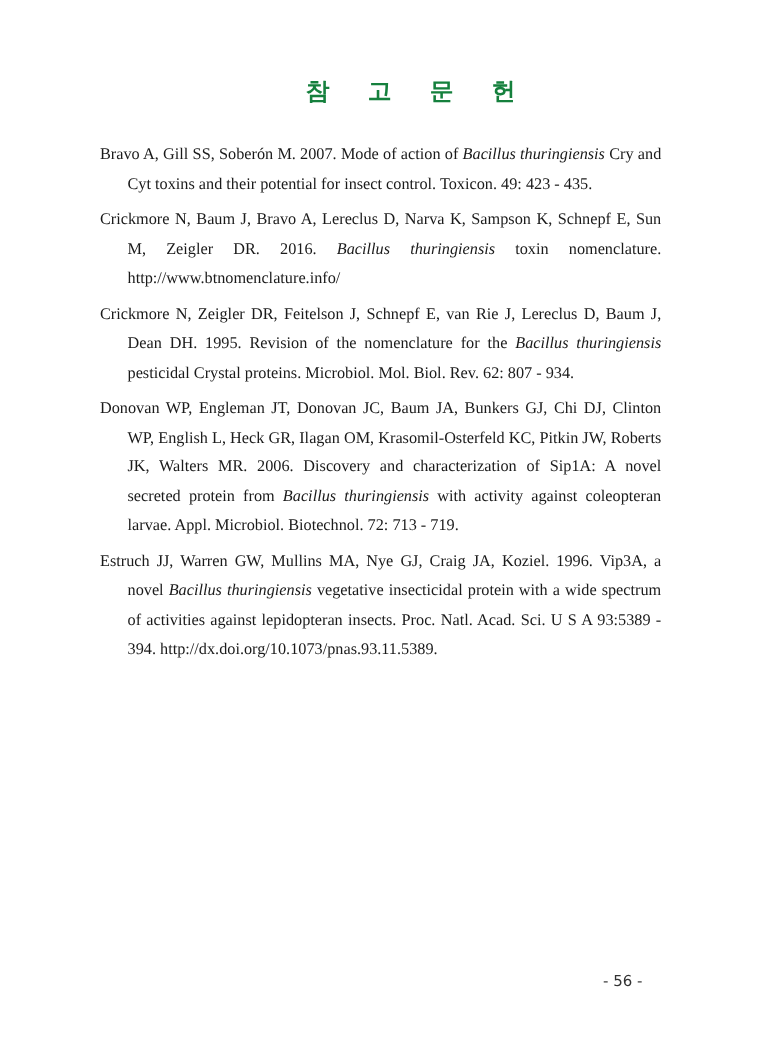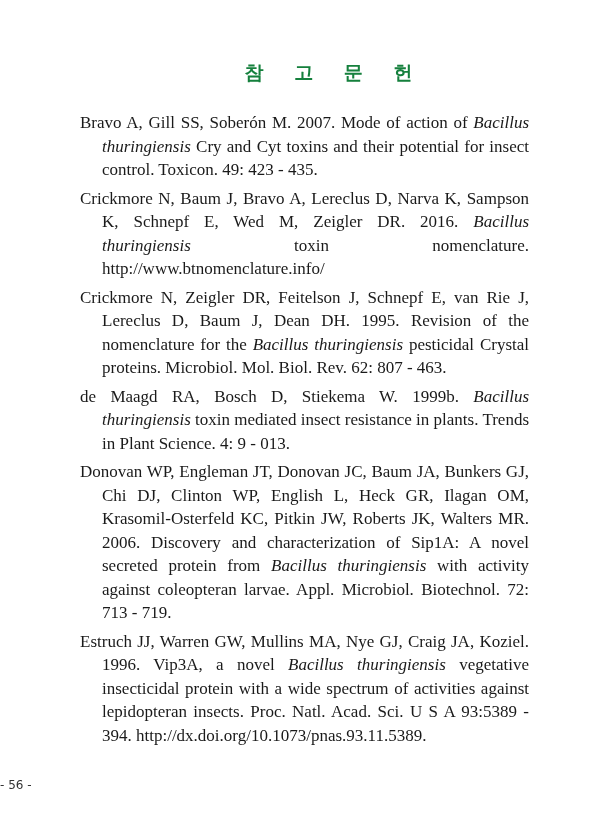--- a/index.html
+++ b/index.html
@@ -30,48 +30,47 @@
       color: #15803d;
       margin-left: 24px;
     }
     .refs {
       position: absolute;
       top: 111px;
       left: 80px;
       width: 449px;
     }
     .ref {
-      font-size: 17px;
+      font-size: 13px;
       line-height: 23.5px;
       text-align: justify;
       text-indent: -22px;
       padding-left: 22px;
       margin: 0 0 5px 0;
     }
     .ref i {
       font-style: italic;
     }
     .page-number {
       position: absolute;
       top: 778px;
       left: 0;
       width: 514px;
-      text-align: left;
+      text-align: right;
       font-family: "DejaVu Sans", sans-serif;
       font-size: 12px;
       color: #333;
     }
   </style>
 </head>
 <body>
 
 <div class="page-title">참 고 문 헌</div>
 
 <div class="refs">
   <p class="ref"><span>Bravo A, Gill SS, Soberón M. 2007. Mode of action of </span><i>Bacillus thuringiensis</i><span> Cry and Cyt toxins and their potential for insect control. Toxicon. 49: 423 - 435.</span></p>
-  <p class="ref"><span>Crickmore N, Baum J, Bravo A, Lereclus D, Narva K, Sampson K, Schnepf E, Wed M, Zeigler DR. 2016. </span><i>Bacillus thuringiensis</i><span> toxin nomenclature. http://www.btnomenclature.info/</span></p>
-  <p class="ref"><span>Crickmore N, Zeigler DR, Feitelson J, Schnepf E, van Rie J, Lereclus D, Baum J, Dean DH. 1995. Revision of the nomenclature for the </span><i>Bacillus thuringiensis</i><span> pesticidal Crystal proteins. Microbiol. Mol. Biol. Rev. 62: 807 - 463.</span></p>
-  <p class="ref"><span>de Maagd RA, Bosch D, Stiekema W. 1999b. </span><i>Bacillus thuringiensis</i><span> toxin mediated insect resistance in plants. Trends in Plant Science. 4: 9 - 013.</span></p>
+  <p class="ref"><span>Crickmore N, Baum J, Bravo A, Lereclus D, Narva K, Sampson K, Schnepf E, Sun M, Zeigler DR. 2016. </span><i>Bacillus thuringiensis</i><span> toxin nomenclature. http://www.btnomenclature.info/</span></p>
+  <p class="ref"><span>Crickmore N, Zeigler DR, Feitelson J, Schnepf E, van Rie J, Lereclus D, Baum J, Dean DH. 1995. Revision of the nomenclature for the </span><i>Bacillus thuringiensis</i><span> pesticidal Crystal proteins. Microbiol. Mol. Biol. Rev. 62: 807 - 934.</span></p>
   <p class="ref"><span>Donovan WP, Engleman JT, Donovan JC, Baum JA, Bunkers GJ, Chi DJ, Clinton WP, English L, Heck GR, Ilagan OM, Krasomil-Osterfeld KC, Pitkin JW, Roberts JK, Walters MR. 2006. Discovery and characterization of Sip1A: A novel secreted protein from </span><i>Bacillus thuringiensis</i><span> with activity against coleopteran larvae. Appl. Microbiol. Biotechnol. 72: 713 - 719.</span></p>
   <p class="ref"><span>Estruch JJ, Warren GW, Mullins MA, Nye GJ, Craig JA, Koziel. 1996. Vip3A, a novel </span><i>Bacillus thuringiensis</i><span> vegetative insecticidal protein with a wide spectrum of activities against lepidopteran insects. Proc. Natl. Acad. Sci. U S A 93:5389 - 394. http://dx.doi.org/10.1073/pnas.93.11.5389.</span></p>
 </div>
 
 <div class="page-number">- 56 -</div>
 
 </body></html>

